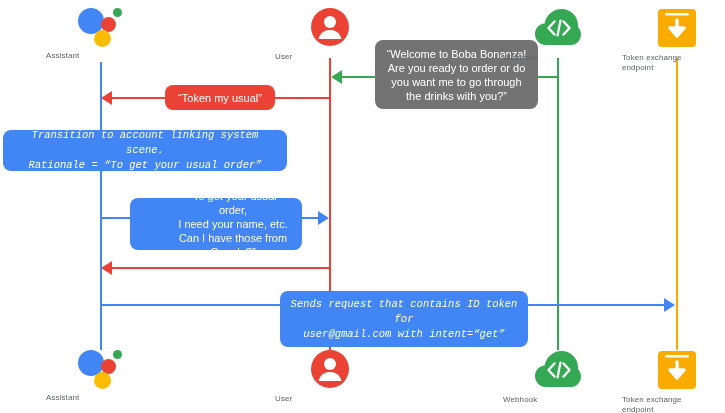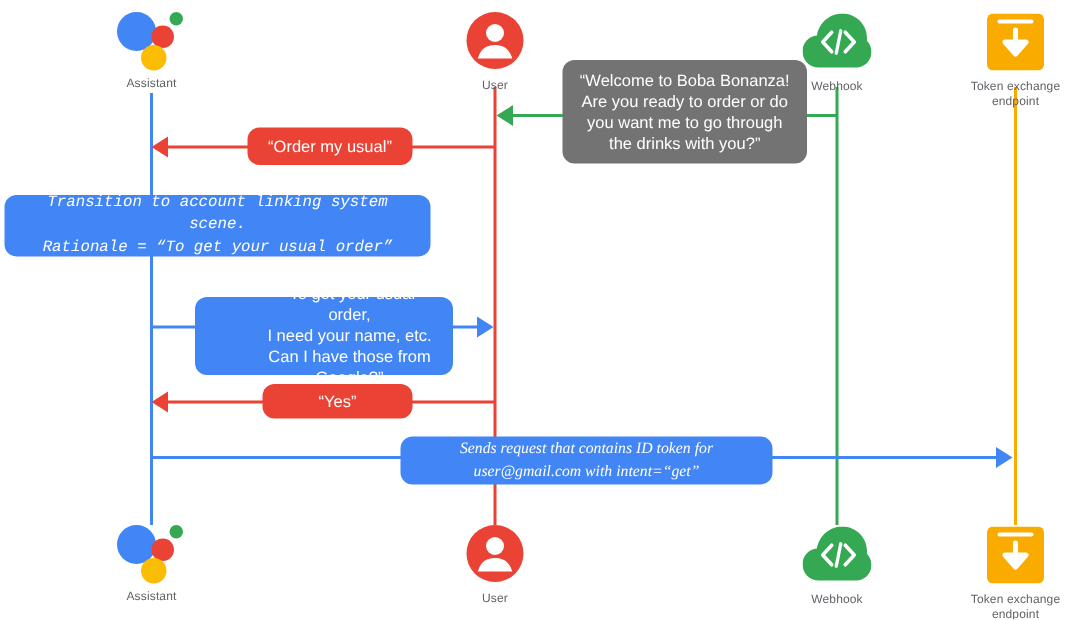--- a/index.html
+++ b/index.html
@@ -13,21 +13,21 @@
     height: 413px;
     background: #ffffff;
     overflow: hidden;
     font-family: "Liberation Sans", sans-serif;
   }
 
   
   .actor {
     position: absolute;
     width: 110px;
-    text-align: center;
+    text-align: left;
   }
   .actor-icon {
     height: 44px;
     display: flex;
     align-items: center;
     justify-content: center;
   }
   .actor-label {
     font-size: 8px;
     color: #5f6368;
@@ -134,32 +134,31 @@
   <div class="arrow-head left" style="left:101px; top:261px; border-right-color:#EA4335;"></div>
 
   <div class="arrow-line" style="left:101px; top:304px; width:565px; background:#4285F4;"></div>
   <div class="arrow-head right" style="left:664px; top:298px; border-left-color:#4285F4;"></div>
 
   <div class="msg speech green" style="left:375px; top:40px; width:163px; height:69px;">“Welcome to Boba Bonanza!
 Are you ready to order or do
 you want me to go through
 the drinks with you?”</div>
 
-  <div class="msg speech red" style="left:165px; top:85px; width:110px; height:25px;">“Order my usual”</div>
+  <div class="msg speech red" style="left:165px; top:85px; width:110px; height:25px;">“Token my usual”</div>
 
   <div class="msg system blue" style="left:3px; top:130px; width:284px; height:41px;">Transition to account linking system scene.
 Rationale = “To get your usual order”</div>
 
   <div class="msg speech blue" style="left:130px; top:198px; width:172px; height:52px;padding-left:44px;">“To get your usual order,
 I need your name, etc.
 Can I have those from Google?”</div>
 
-  <div class="msg speech red" style="left:175px; top:256px; width:100px; height:23px;">“Yes”</div>
-
-  <div class="msg system blue" style="left:267px; top:291px; width:248px; height:32px;font-family:Liberation Serif, serif;">Sends request that contains ID token for
+
+  <div class="msg system blue" style="left:280px; top:291px; width:248px; height:56px;">Sends request that contains ID token for
 user@gmail.com with intent=“get”</div>
 
   <div class="actor" style="left:46px; top:4px;">
     <div class="actor-icon">
       <span class="assistant-logo">
         <i class="al-blue"></i>
         <i class="al-red"></i>
         <i class="al-yellow"></i>
         <i class="al-green"></i>
       </span>

